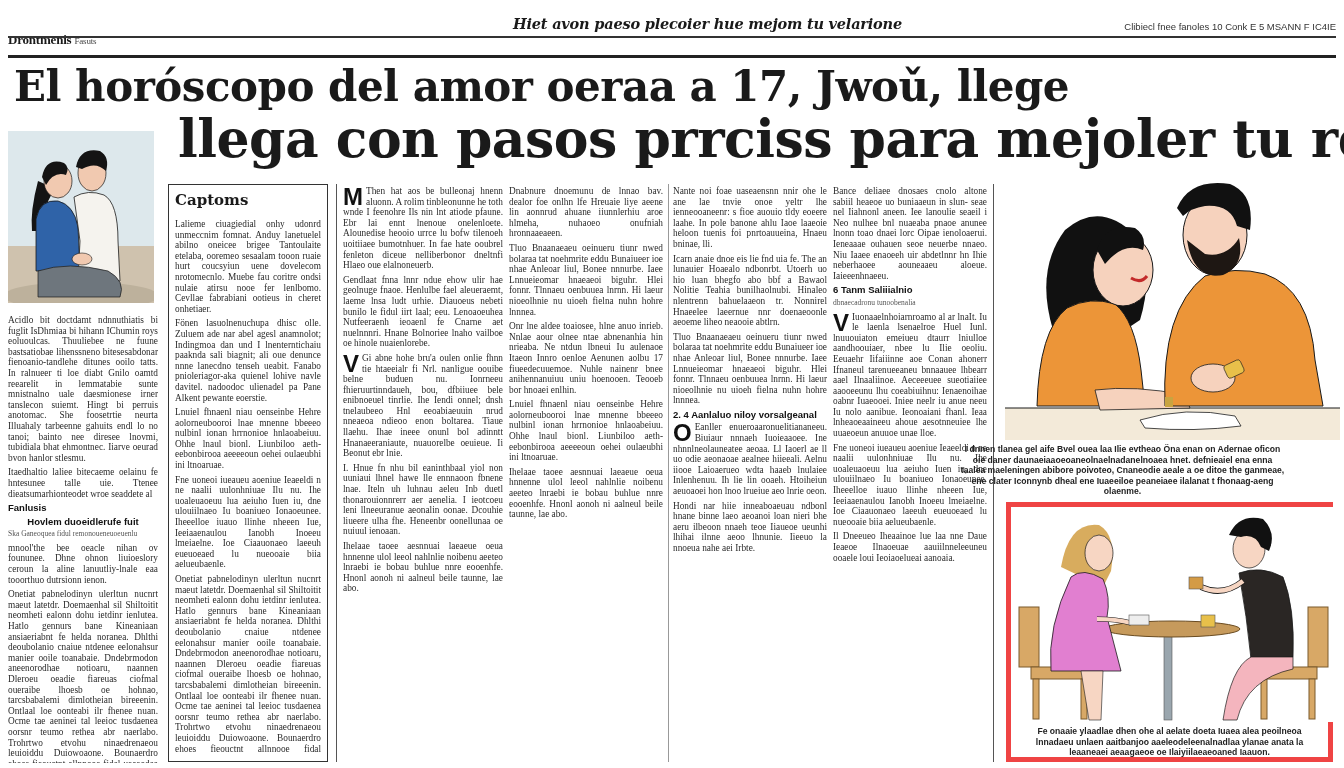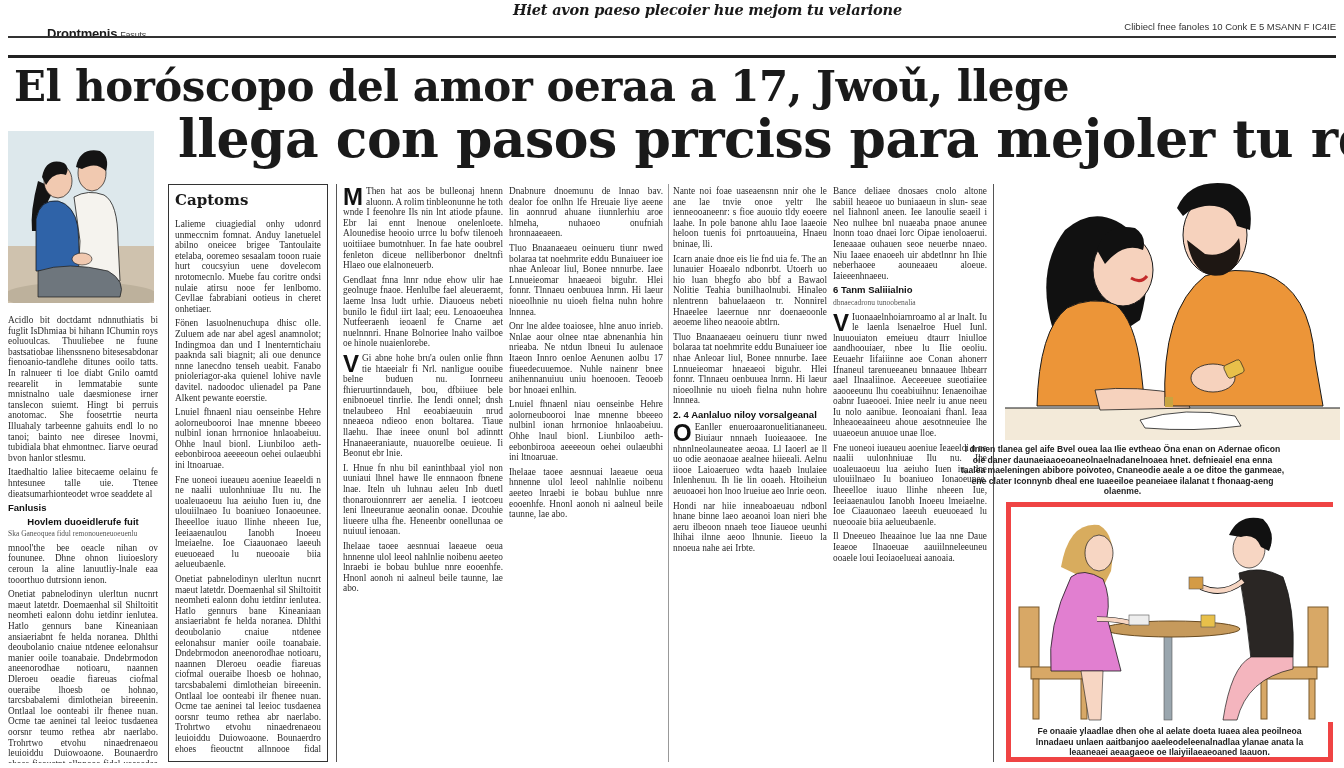--- a/index.html
+++ b/index.html
@@ -1,22 +1,22 @@
 <!DOCTYPE html>
 <html><head>
 <meta charset="utf-8">
 <style>
   html,body{margin:0;padding:0;background:#fff;}
   body{width:1344px;height:768px;overflow:hidden;position:relative;font-family:"DejaVu Serif",serif;color:#1a1a1a;}
   .abs{position:absolute;}
   
   .masthead{left:8px;top:0;width:1328px;height:38px;}
-  .mast-left{left:0;top:26px;font-family:Liberation Sans, sans-serif;font-weight:bold;font-size:13px;letter-spacing:-0.2px;margin-left:39px;}
+  .mast-left{left:0;top:32px;font-family:Liberation Serif, serif;font-weight:bold;font-size:13px;letter-spacing:-0.2px;}
   .mast-left small{font-weight:normal;font-size:9px;color:#444;margin-left:3px;}
-  .mast-center{left:505px;top:1px;font-family:"DejaVu Serif",serif;font-style:italic;font-weight:bold;font-size:14.5px;letter-spacing:-0.2px;}
+  .mast-center{left:505px;top:15px;font-family:"DejaVu Serif",serif;font-style:italic;font-weight:bold;font-size:14.5px;letter-spacing:-0.2px;}
   .mast-right{right:0;top:21px;font-family:"Liberation Sans",sans-serif;font-size:9.5px;color:#333;}
   .rule-top{left:8px;top:36px;width:1328px;height:2px;background:#333;}
   .rule-head{left:8px;top:55px;width:1328px;height:3px;background:#222;}
   
   .hl1{left:14px;top:62px;font-family:"DejaVu Serif",serif;font-weight:bold;font-size:42px;letter-spacing:-0.5px;white-space:nowrap;line-height:50px;}
   .hl2{left:172px;top:112px;font-family:"DejaVu Serif",serif;font-weight:bold;font-size:52px;letter-spacing:-0.5px;white-space:nowrap;line-height:54px;margin-left:6px;}
   
   .col{font-family:"Liberation Serif",serif;font-size:9.3px;line-height:10.6px;color:#2a2a2a;text-align:justify;overflow:hidden;}
   .col p{margin:0 0 4px 0;}
   .dropcap{float:left;font-family:"Liberation Sans",sans-serif;font-weight:bold;font-size:24px;line-height:20px;margin:1px 3px 0 0;color:#111;}

